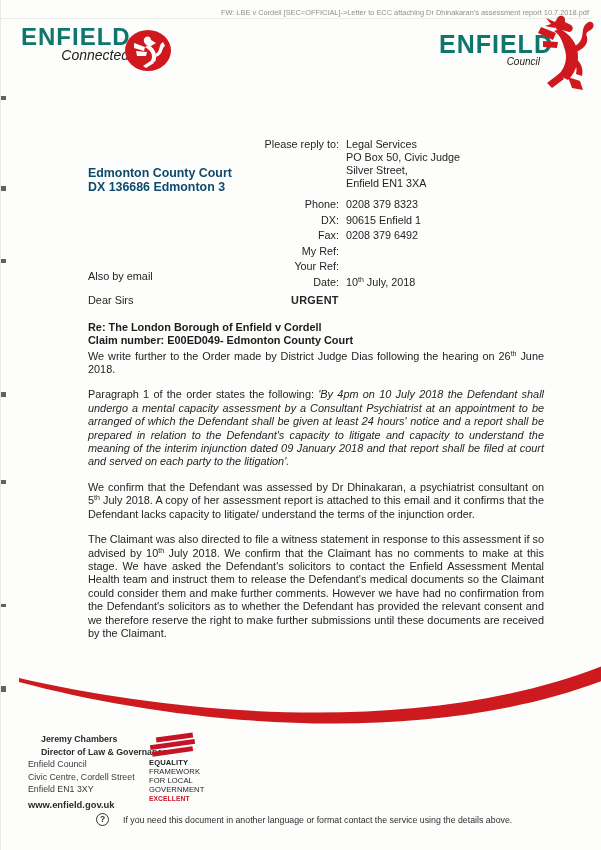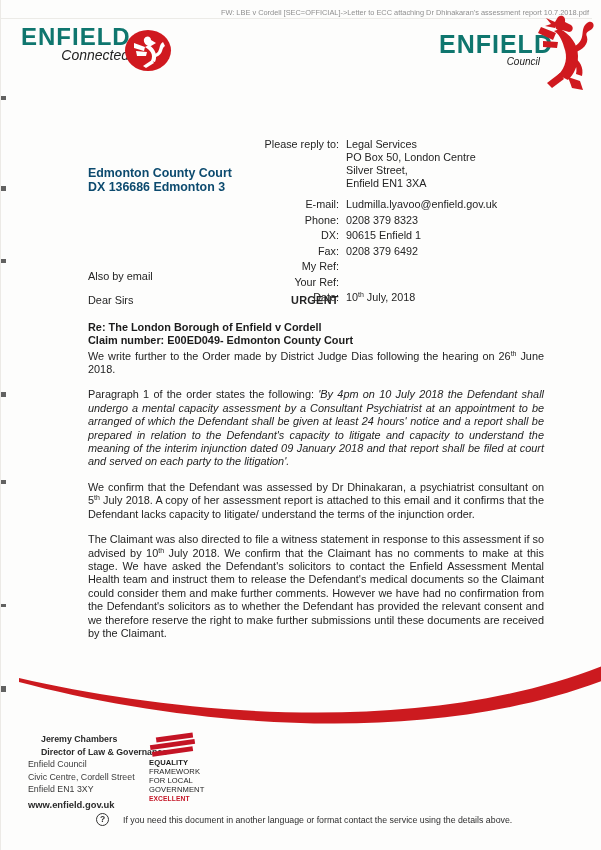--- a/index.html
+++ b/index.html
@@ -118,30 +118,26 @@
   <div class="recipient">
     <div>Edmonton County Court</div>
     <div>DX 136686 Edmonton 3</div>
   </div>
 
   <div class="replyto">
     <div class="rrow">
       <div class="rlabel">Please reply to:</div>
       <div class="rvalue addr-lines">
         <div>Legal Services</div>
-        <div>PO Box 50, London Centre</div>
+        <div>PO Box 50, Civic Judge</div>
         <div>Silver Street,</div>
         <div>Enfield   EN1 3XA</div>
       </div>
     </div>
     <div class="fields-gap"></div>
-    <div class="rrow">
-      <div class="rlabel">E-mail:</div>
-      <div class="rvalue">Ludmilla.lyavoo@enfield.gov.uk</div>
-    </div>
     <div class="rrow">
       <div class="rlabel">Phone:</div>
       <div class="rvalue">0208 379 8323</div>
     </div>
     <div class="rrow">
       <div class="rlabel">DX:</div>
       <div class="rvalue">90615 Enfield 1</div>
     </div>
     <div class="rrow">
       <div class="rlabel">Fax:</div>

